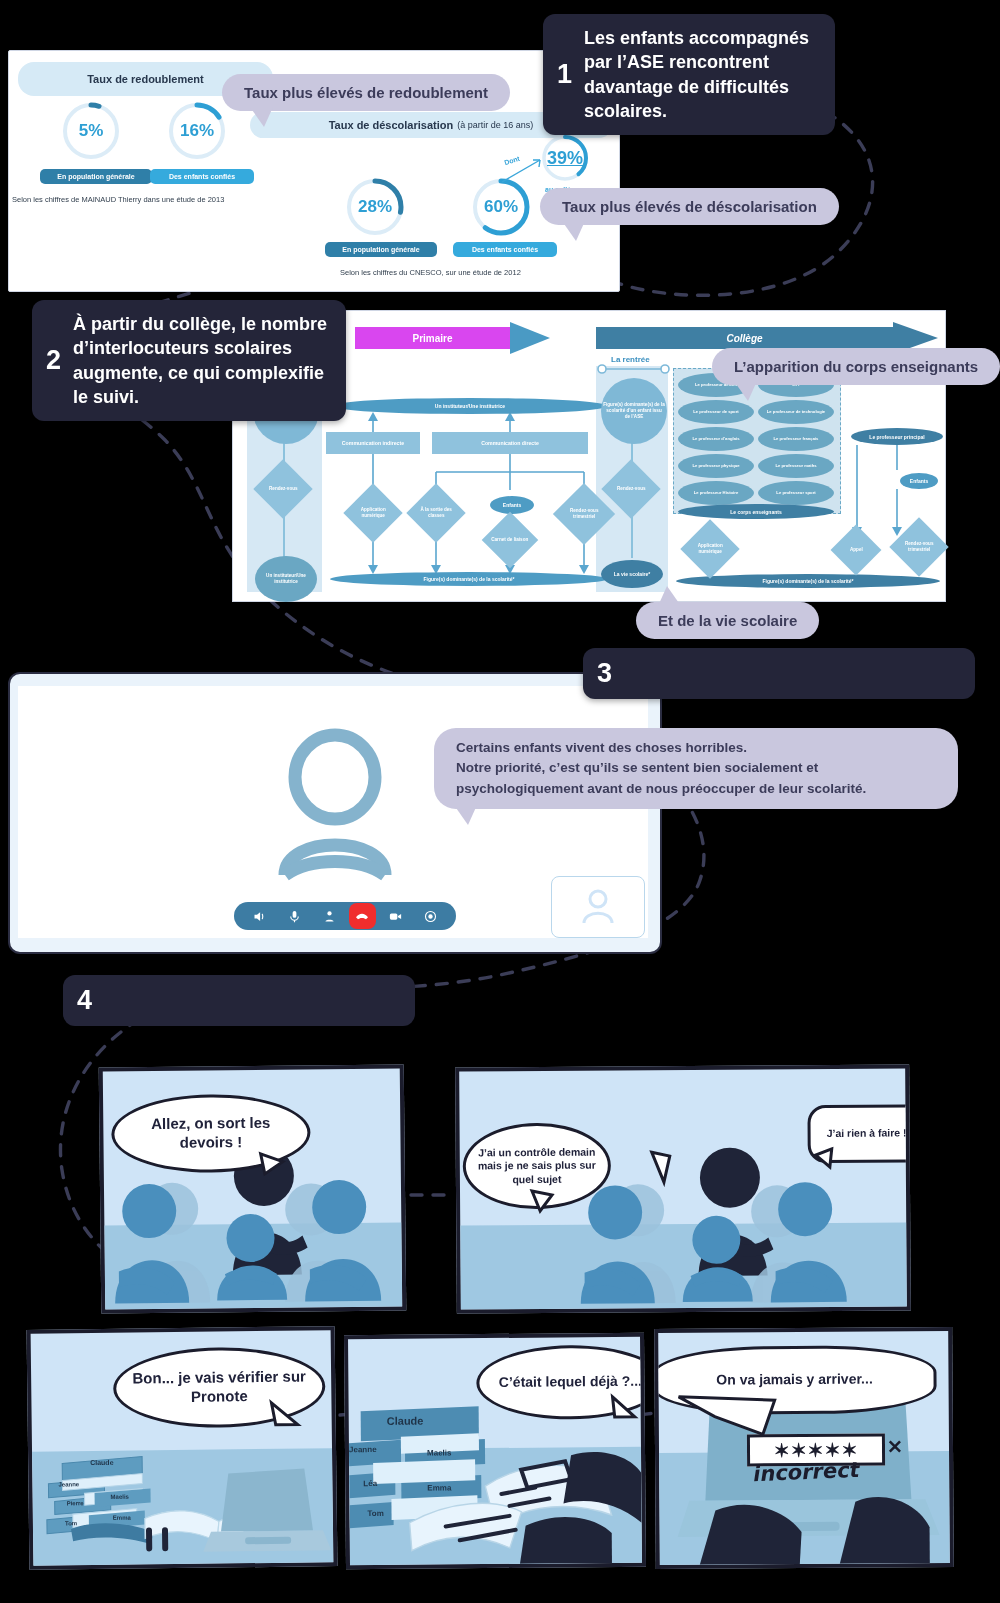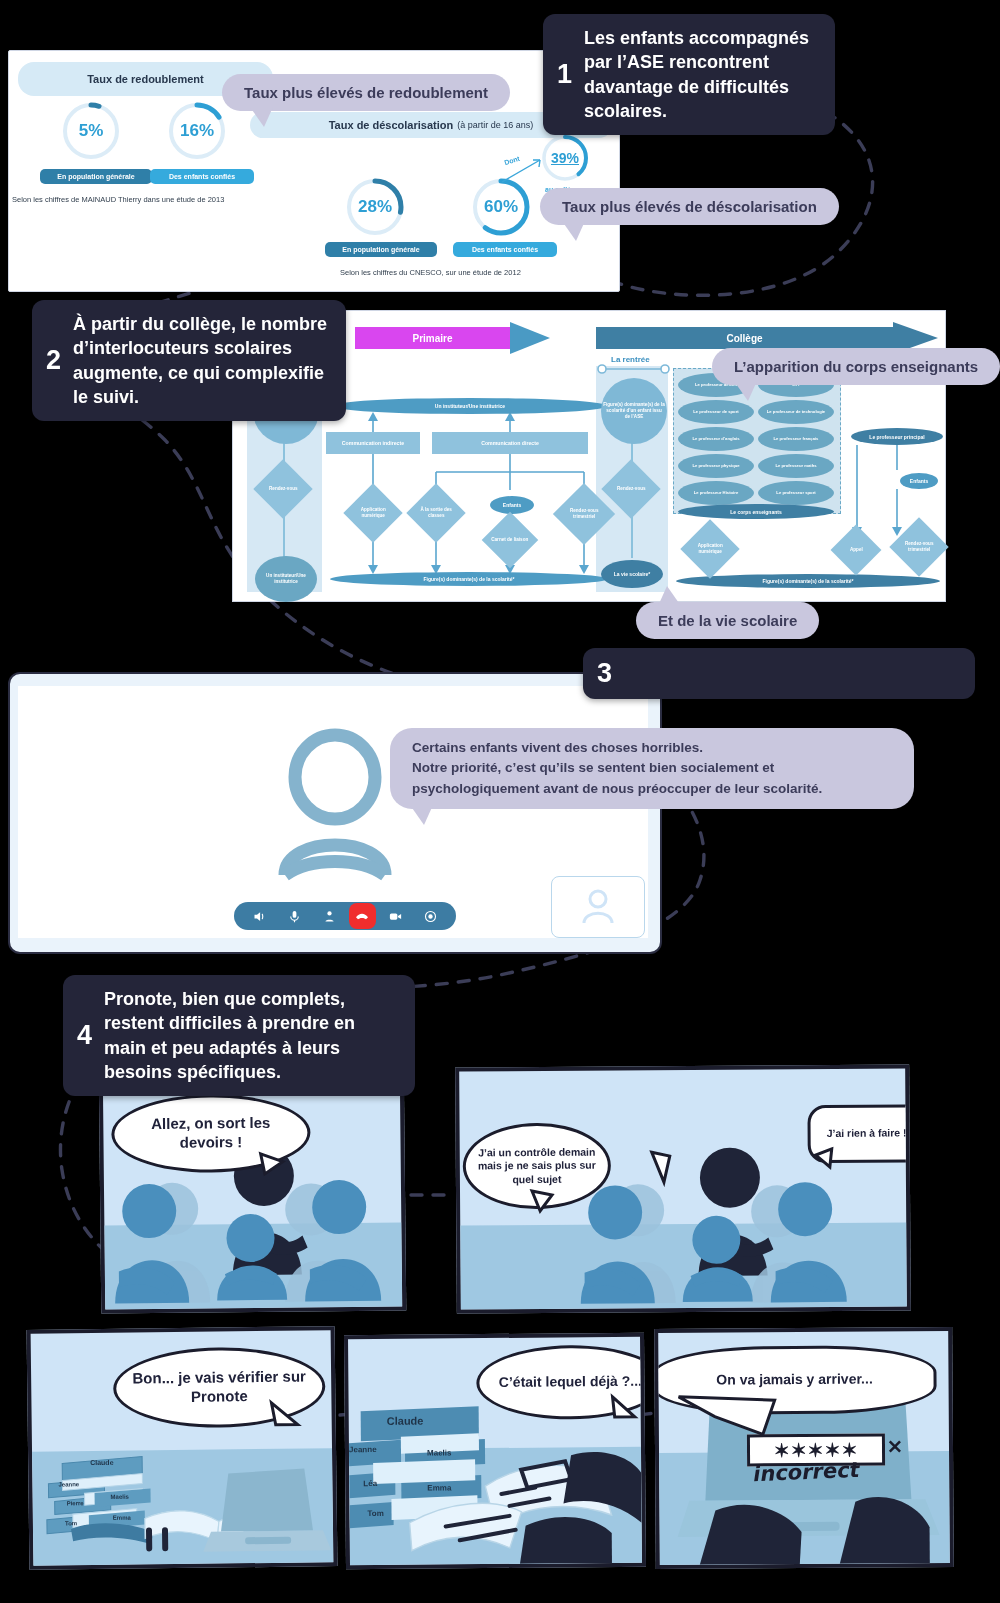--- a/index.html
+++ b/index.html
@@ -13,21 +13,21 @@
   
   .note{position:absolute;background:#242539;border-radius:12px;color:#fff;
         display:flex;align-items:center;gap:12px;padding:12px 18px 12px 14px;z-index:40;
         box-shadow:0 2px 6px rgba(0,0,0,.35);}
   .note .num{font-size:27px;font-weight:700;line-height:1;flex:0 0 auto;}
   .note .txt{font-size:18px;font-weight:700;line-height:1.35;}
 
   
   .purple{position:absolute;background:#c9c7de;color:#3c3c5a;border-radius:26px;
           padding:10px 22px;font-size:15px;font-weight:600;z-index:35;white-space:nowrap;}
-  .purple.multi{white-space:normal;font-size:13.5px;line-height:1.5;border-radius:22px;}
+  .purple.multi{white-space:normal;font-size:13.5px;line-height:1.5;border-radius:22px;margin-left:44px;}
   .purple .tail{position:absolute;width:0;height:0;border-left:14px solid transparent;
                 border-right:9px solid transparent;border-top:20px solid #c9c7de;}
 
   
   .slide{position:absolute;background:#fff;border:1.5px solid #cfd6e4;z-index:10;}
 
   
   .pill{background:#d6eaf6;border-radius:16px;display:flex;align-items:center;
         justify-content:center;color:#27374d;font-size:11px;font-weight:700;}
   .pill .sub{font-weight:400;font-size:9px;margin-left:4px;}
@@ -37,21 +37,21 @@
   .tag.dark{background:#2f7fa8;}
   .tag.light{background:#35aadd;}
   .src{position:absolute;font-size:7.5px;color:#33404f;}
   .dontlbl{position:absolute;font-size:7px;color:#3aa6da;font-weight:700;
            transform:rotate(-18deg);}
   .aucollege{position:absolute;font-size:7px;color:#3aa6da;font-weight:700;}
 
   
   .fcLabelBar{position:absolute;background:#d946ef;color:#fff;font-size:10px;font-weight:700;
               display:flex;align-items:center;justify-content:center;}
-  .fcLabelBar.dark{background:#3f7fa3;}
+  .fcLabelBar.dark{background:#3f7fa3;font-style:italic;}
   .arrowtip{position:absolute;width:0;height:0;border-top:15px solid transparent;
             border-bottom:15px solid transparent;}
   .colbg{position:absolute;background:#d6e8f4;}
   .rentree{position:absolute;font-size:8px;font-weight:700;color:#3a8fbf;}
   .circ{position:absolute;border-radius:50%;display:flex;align-items:center;
         justify-content:center;text-align:center;color:#fff;font-size:4.6px;
         font-weight:700;line-height:1.25;padding:2px;}
   .diam{position:absolute;display:flex;align-items:center;justify-content:center;
         text-align:center;color:#fff;font-size:4.6px;font-weight:700;line-height:1.25;
         transform:rotate(45deg);}
@@ -154,21 +154,21 @@
     <circle cx="31" cy="31" r="26" fill="none" stroke="#dcecf7" stroke-width="4"></circle>
     <circle cx="31" cy="31" r="26" fill="none" stroke="#2e9fd4" stroke-width="5" stroke-linecap="round" stroke-dasharray="98 155" transform="rotate(-90 31 31)"></circle>
   </svg>
   <div class="donutval" style="left:0;top:0;width:62px;height:62px;display:flex;align-items:center;justify-content:center;">60%</div>
 </div>
 <div class="abs" style="left:540px;top:133px;width:50px;height:50px;z-index:12;">
   <svg width="50" height="50" viewBox="0 0 50 50">
     <circle cx="25" cy="25" r="21" fill="none" stroke="#dcecf7" stroke-width="3.5"></circle>
     <circle cx="25" cy="25" r="21" fill="none" stroke="#2e9fd4" stroke-width="4" stroke-linecap="round" stroke-dasharray="51 132" transform="rotate(-90 25 25)"></circle>
   </svg>
-  <div class="donutval" style="left:0;top:0;width:50px;height:50px;display:flex;align-items:center;justify-content:center;font-size:14px;text-decoration:underline;">39%</div>
+  <div class="donutval" style="left:0;top:0;width:50px;height:50px;display:flex;align-items:center;justify-content:center;font-size:18px;text-decoration:underline;">39%</div>
 </div>
 <svg class="abs" style="left:500px;top:150px;z-index:12;" width="50" height="35">
   <path d="M2 32 L40 10" stroke="#3aa6da" stroke-width="1.4" fill="none"></path>
   <path d="M40 10 L33 10 M40 10 L39 17" stroke="#3aa6da" stroke-width="1.4" fill="none"></path>
 </svg>
 <div class="dontlbl" style="left:504px;top:157px;z-index:12;">Dont</div>
 <div class="aucollege" style="left:545px;top:186px;z-index:11;">au collège</div>
 
 <div class="tag dark" style="left:325px;top:242px;width:100px;height:15px;z-index:12;">
   <span>En population générale</span>
@@ -433,21 +433,20 @@
 </div>
 
 <div class="purple multi" style="left:390px;top:728px;width:480px;z-index:36;">
   <span style="white-space:pre-line;display:block;">Certains enfants vivent des choses horribles.
 Notre priorité, c’est qu’ils se sentent bien socialement et psychologiquement avant de nous préoccuper de leur scolarité.</span>
   <span class="tail" style="left:20px;bottom:-16px;"></span>
 </div>
 
 <div class="note" style="left:63px;top:975px;width:320px;">
   <div class="num">4</div>
-  <div class="txt">Pronote, bien que complets, restent difficiles à prendre en main et peu adaptés à leurs besoins spécifiques.</div>
 </div>
 
 <div class="panel" style="left:100px;top:1066px;width:297px;height:238px;transform:rotate(-0.6deg);z-index:18;overflow:hidden;">
   <div class="floor" style="height:84px;"></div>
   <svg style="position:absolute;left:0;top:0;" width="297" height="238" viewBox="0 0 297 238">
     <g fill="#1f2438">
       <circle cx="160" cy="106" r="30"></circle>
       <path d="M128 205 C128 150 195 148 197 205 z"></path>
       <path d="M150 160 C166 176 186 176 198 166 L203 178 C185 190 158 186 146 172 z"></path>
     </g>

